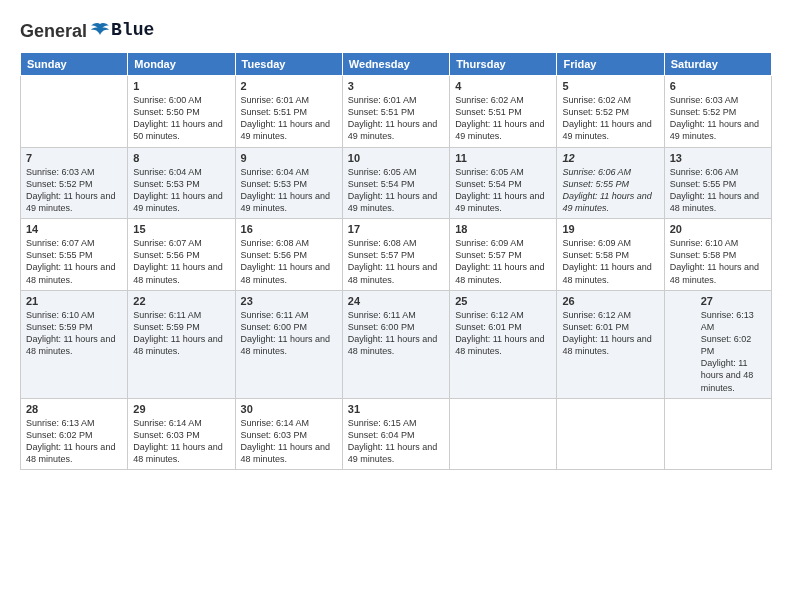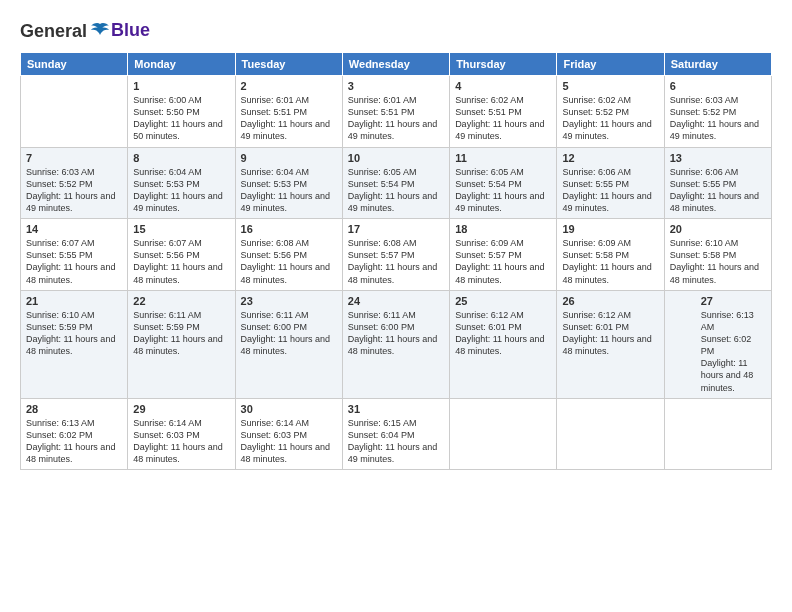--- a/index.html
+++ b/index.html
@@ -84,21 +84,21 @@
 
 <div class="header-area">
   <div class="logo-wrapper">
     <div class="logo-line1">
       <span style="font-size:18px;font-weight:bold;color:#333;">General</span>
       <svg width="22" height="22" viewBox="0 0 22 22" style="margin-left:2px;">
         <path d="M11 4 C13 2, 18 3, 20 6 C18 5, 15 6, 13 8 C15 7, 19 8, 20 10 C17 9, 14 10, 12 13 L11 15 L10 13 C8 10, 5 9, 2 10 C3 8, 7 7, 9 8 C7 6, 4 5, 2 6 C4 3, 9 2, 11 4Z" fill="#1a6faf"></path>
       </svg>
     </div>
     <div>
-      <span style="font-size:18px;font-weight:bold;color:#4c1d95;">Blue</span>
+      <span style="font-size:18px;font-weight:bold;color:#0f172a;font-family:Liberation Mono, monospace;">Blue</span>
     </div>
   </div>
   <div class="title-area">
     <div class="month-title"></div>
     <div class="location-title"></div>
   </div>
 </div>
 
 <table class="calendar">
   <thead>
@@ -154,21 +154,21 @@
           <div class="day-info">Sunrise: 6:04 AM<br>Sunset: 5:53 PM<br>Daylight: 11 hours and 49 minutes.</div>
         </td>
         <td style="background: rgb(240, 244, 248);">
           <span class="day-num">10</span>
           <div class="day-info">Sunrise: 6:05 AM<br>Sunset: 5:54 PM<br>Daylight: 11 hours and 49 minutes.</div>
         </td>
         <td style="background: rgb(240, 244, 248);">
           <span class="day-num">11</span>
           <div class="day-info">Sunrise: 6:05 AM<br>Sunset: 5:54 PM<br>Daylight: 11 hours and 49 minutes.</div>
         </td>
-        <td style="background: rgb(240, 244, 248);">
+        <td style="background: rgb(240, 244, 248); font-style: italic;">
           <span class="day-num">12</span>
           <div class="day-info">Sunrise: 6:06 AM<br>Sunset: 5:55 PM<br>Daylight: 11 hours and 49 minutes.</div>
         </td>
         <td style="background: rgb(240, 244, 248);">
           <span class="day-num">13</span>
           <div class="day-info">Sunrise: 6:06 AM<br>Sunset: 5:55 PM<br>Daylight: 11 hours and 48 minutes.</div>
         </td>
       </tr>
       <tr>
         <td style="background: rgb(255, 255, 255);">

